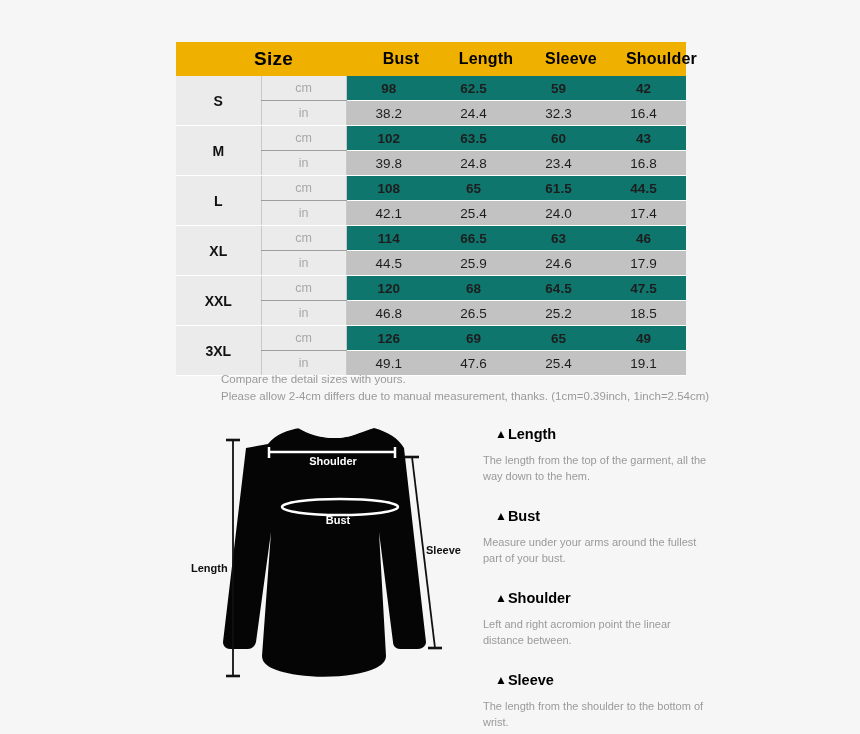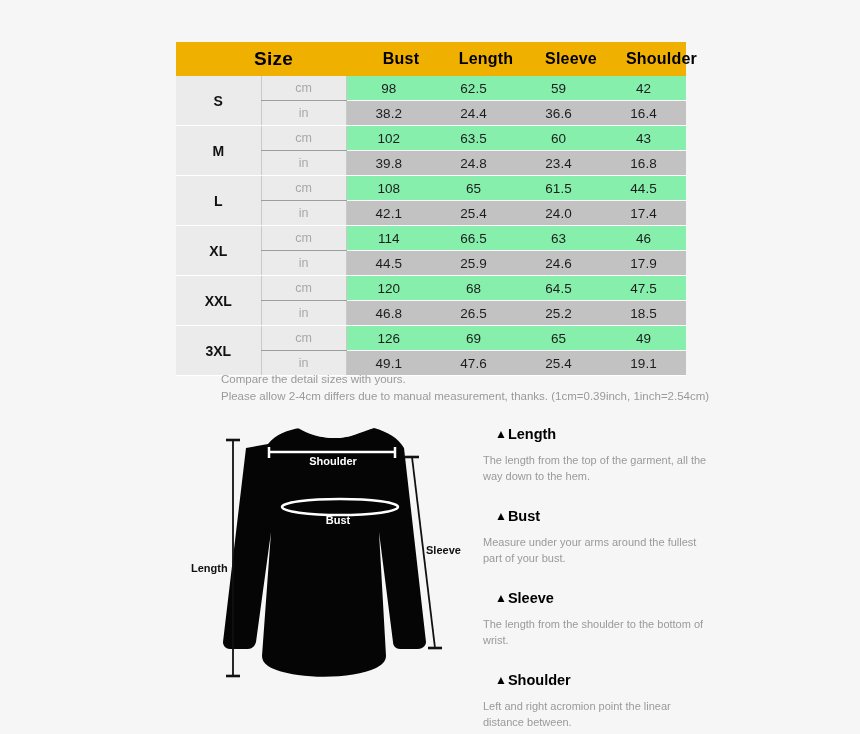--- a/index.html
+++ b/index.html
@@ -73,21 +73,22 @@
     border-bottom: 1px solid #ffffff;
     margin-left: 12px;
   }
   
   td.val {
     color: #1d1d1d;
     font-size: 13.5px;
     height: 24px;
   }
   tr.row-cm td.val {
-    background: #86efac;
+    background: #0f766e;
+    font-weight: bold;
   }
   tr.row-in td.val {
     background: #c2c2c2;
     border-bottom: 1px solid #ffffff;
   }
   tr.row-cm td.val {
     border-bottom: 1px solid #ffffff;
   }
 
   
@@ -196,21 +197,21 @@
         <td class="unit cm">cm</td>
         <td class="val">98</td>
         <td class="val">62.5</td>
         <td class="val">59</td>
         <td class="val">42</td>
       </tr>
       <tr class="row-in">
         <td class="unit in">in</td>
         <td class="val">38.2</td>
         <td class="val">24.4</td>
-        <td class="val">36.6</td>
+        <td class="val">32.3</td>
         <td class="val">16.4</td>
       </tr>
 
       <tr class="row-cm">
         <td class="size-name" rowspan="2">M</td>
         <td class="unit cm">cm</td>
         <td class="val">102</td>
         <td class="val">63.5</td>
         <td class="val">60</td>
         <td class="val">43</td>
@@ -356,20 +357,20 @@
 <div class="descriptions">
   <div class="desc-block">
     <div class="desc-title"><span class="tri">▲</span><span>Length</span></div>
     <div class="desc-body">The length from the top of the garment, all the way down to the hem.</div>
   </div>
   <div class="desc-block">
     <div class="desc-title"><span class="tri">▲</span><span>Bust</span></div>
     <div class="desc-body">Measure under your arms around the fullest part of your bust.</div>
   </div>
   <div class="desc-block">
+    <div class="desc-title"><span class="tri">▲</span><span>Shoulder</span></div>
+    <div class="desc-body">Left and right acromion point the linear distance between.</div>
+  </div>
+  <div class="desc-block">
     <div class="desc-title"><span class="tri">▲</span><span>Sleeve</span></div>
     <div class="desc-body">The length from the shoulder to the bottom of wrist.</div>
   </div>
-  <div class="desc-block">
-    <div class="desc-title"><span class="tri">▲</span><span>Shoulder</span></div>
-    <div class="desc-body">Left and right acromion point the linear distance between.</div>
-  </div>
 </div>
 
 </body></html>

